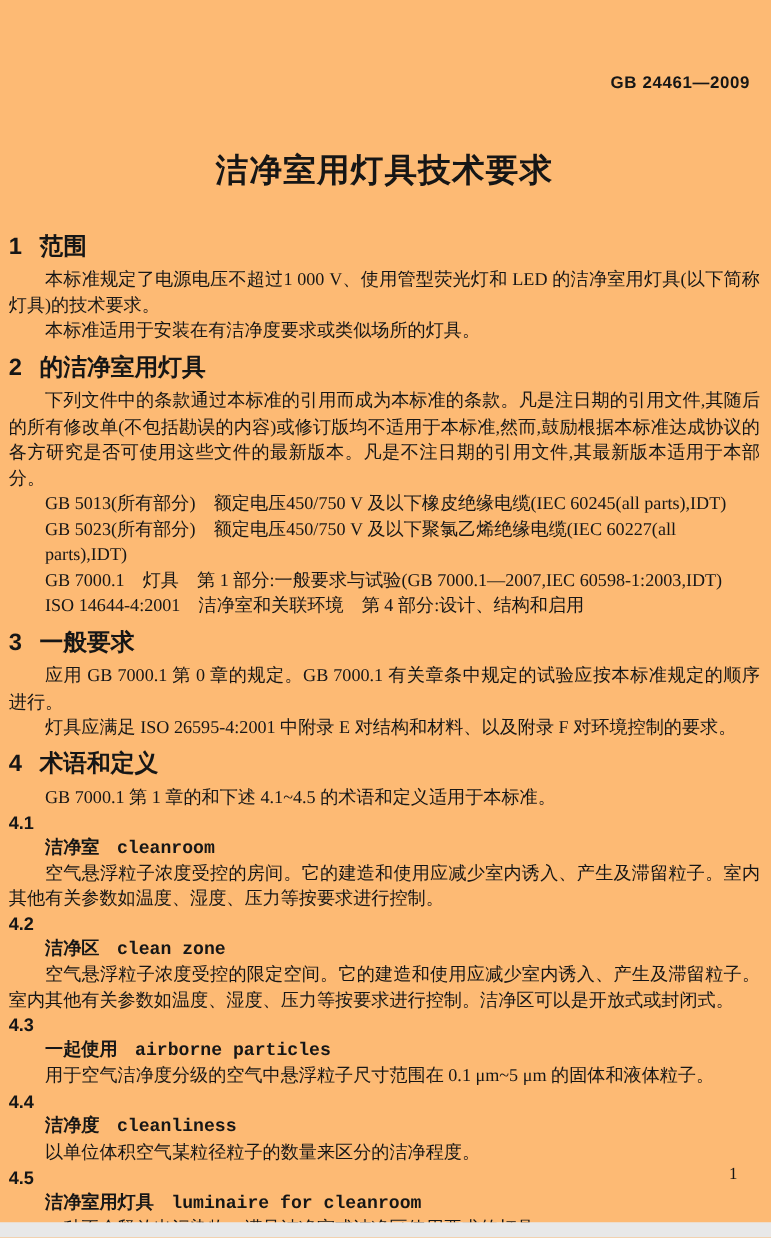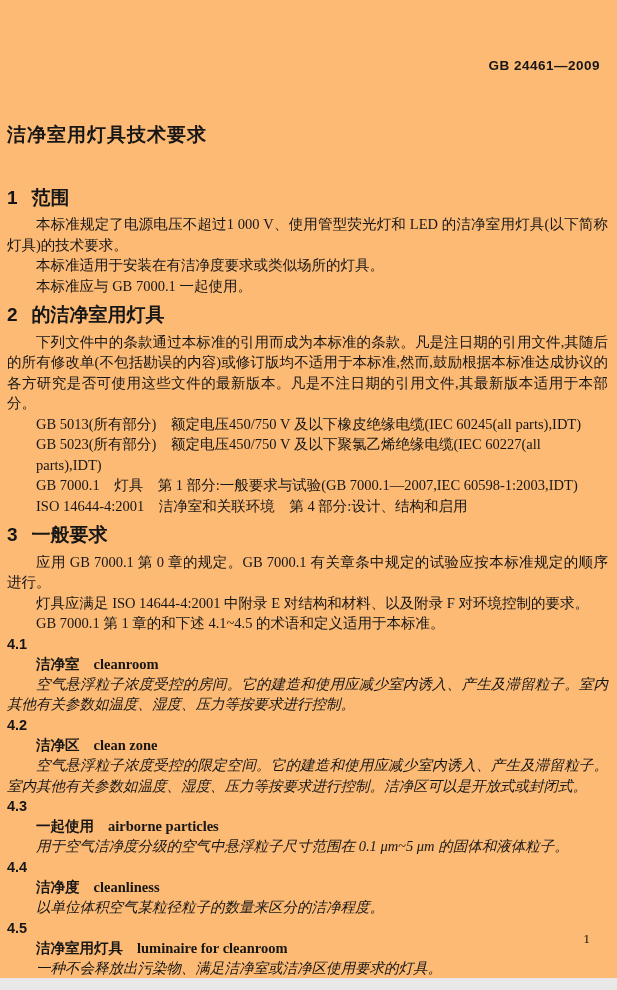--- a/index.html
+++ b/index.html
@@ -20,24 +20,25 @@
   .doc-number {
     text-align: right;
     font-weight: bold;
     font-size: 13.5px;
     font-family: "Liberation Sans", "DejaVu Sans", sans-serif;
     letter-spacing: 0.5px;
     padding-right: 8px;
   }
   h1.title {
     margin: 44px 0 0 0;
-    font-size: 19px;
+    text-align: center;
+    font-size: 26px;
     line-height: 30px;
     font-weight: bold;
-    font-family: Liberation Mono, monospace;
+    font-family: Liberation Sans, sans-serif;
     letter-spacing: 1px;
   }
   h1.title:first-of-type { margin-top: 44px; }
   h2.sec-heading {
     margin: 9px 0 6px 0;
     font-size: 19px;
     line-height: 20.5px;
     font-weight: bold;
     font-family: "Liberation Sans", "DejaVu Sans", sans-serif;
   }
@@ -57,64 +58,64 @@
   }
   .term-block { margin: 0; }
   .term-num {
     font-weight: bold;
     font-family: "Liberation Sans", "DejaVu Sans", sans-serif;
     line-height: 20.3px;
   }
   .term-name {
     padding-left: 2em;
     font-weight: bold;
-    font-family: Liberation Serif, serif;
+    font-family: Liberation Mono, monospace;
     line-height: 20.3px;
   }
   .term-name .term-en { margin-left: 14px; }
-  .term-block p.para { line-height: 20.3px; font-style: italic; }
+  .term-block p.para { line-height: 20.3px; }
   .page-number {
     position: absolute;
     top: 929px;
     right: 27px;
     font-size: 13.5px;
   }
 </style>
 </head>
 <body>
 
 <div class="page">
 
   <div class="doc-number">GB 24461—2009</div>
 
   <h1 class="title">洁净室用灯具技术要求</h1>
 
   <section>
     <h2 class="sec-heading first-heading"><span class="sec-num">1</span><span>范围</span></h2>
     <p class="para">本标准规定了电源电压不超过1 000 V、使用管型荧光灯和 LED 的洁净室用灯具(以下简称灯具)的技术要求。</p>
     <p class="para">本标准适用于安装在有洁净度要求或类似场所的灯具。</p>
-    <p class="para">本标准应与 GB 7000.1 一起使用。</p>
   </section>
 
   <section>
     <h2 class="sec-heading"><span class="sec-num">2</span><span>的洁净室用灯具</span></h2>
     <p class="para">下列文件中的条款通过本标准的引用而成为本标准的条款。凡是注日期的引用文件,其随后的所有修改单(不包括勘误的内容)或修订版均不适用于本标准,然而,鼓励根据本标准达成协议的各方研究是否可使用这些文件的最新版本。凡是不注日期的引用文件,其最新版本适用于本部分。</p>
     <p class="ref-line">GB 5013(所有部分)　额定电压450/750 V 及以下橡皮绝缘电缆(IEC 60245(all parts),IDT)</p>
     <p class="ref-line">GB 5023(所有部分)　额定电压450/750 V 及以下聚氯乙烯绝缘电缆(IEC 60227(all parts),IDT)</p>
     <p class="ref-line">GB 7000.1　灯具　第 1 部分:一般要求与试验(GB 7000.1—2007,IEC 60598-1:2003,IDT)</p>
     <p class="ref-line">ISO 14644-4:2001　洁净室和关联环境　第 4 部分:设计、结构和启用</p>
   </section>
 
   <section>
     <h2 class="sec-heading"><span class="sec-num">3</span><span>一般要求</span></h2>
     <p class="para">应用 GB 7000.1 第 0 章的规定。GB 7000.1 有关章条中规定的试验应按本标准规定的顺序进行。</p>
-    <p class="para">灯具应满足 ISO 14644-4:2001 中附录 E 对结构和材料、以及附录 F 对环境控制的要求。</p>
+    <p class="para">灯具应满足 ISO 26595-4:2001 中附录 E 对结构和材料、以及附录 F 对环境控制的要求。</p>
   </section>
 
   <section>
+    <h2 class="sec-heading"><span class="sec-num">4</span><span>术语和定义</span></h2>
     <p class="para">GB 7000.1 第 1 章的和下述 4.1~4.5 的术语和定义适用于本标准。</p>
 
     <div class="term-block">
       <div class="term-num">4.1</div>
       <div class="term-name"><span>洁净室</span><span class="term-en">cleanroom</span></div>
       <p class="para">空气悬浮粒子浓度受控的房间。它的建造和使用应减少室内诱入、产生及滞留粒子。室内其他有关参数如温度、湿度、压力等按要求进行控制。</p>
     </div>
 
     <div class="term-block">
       <div class="term-num">4.2</div>

